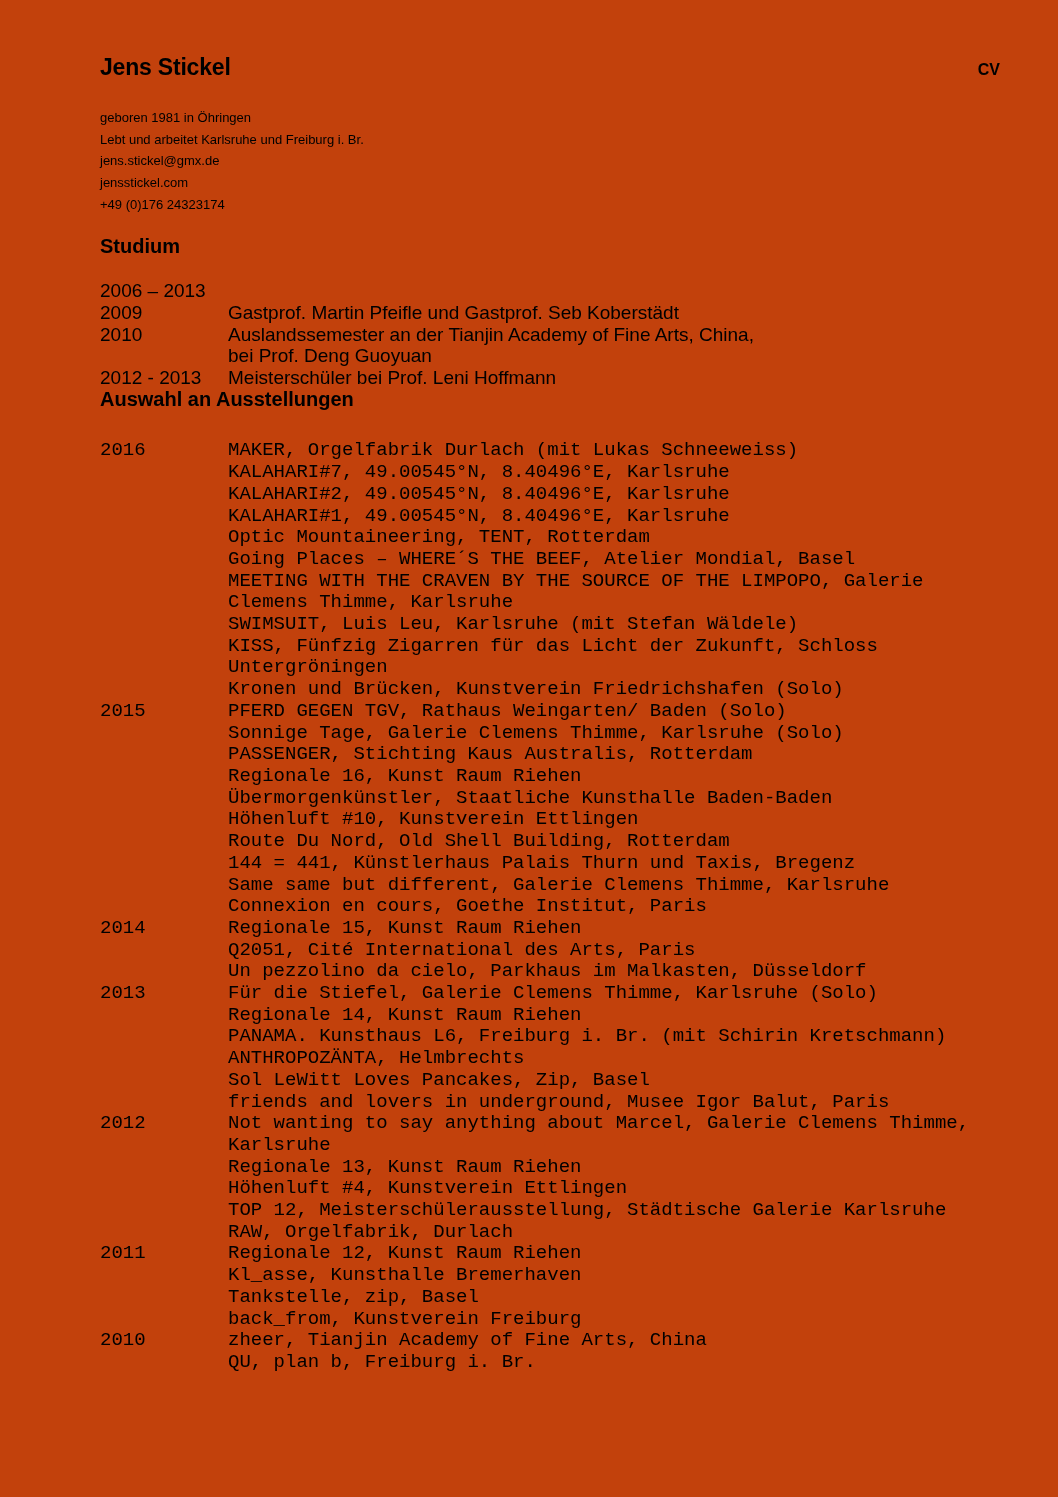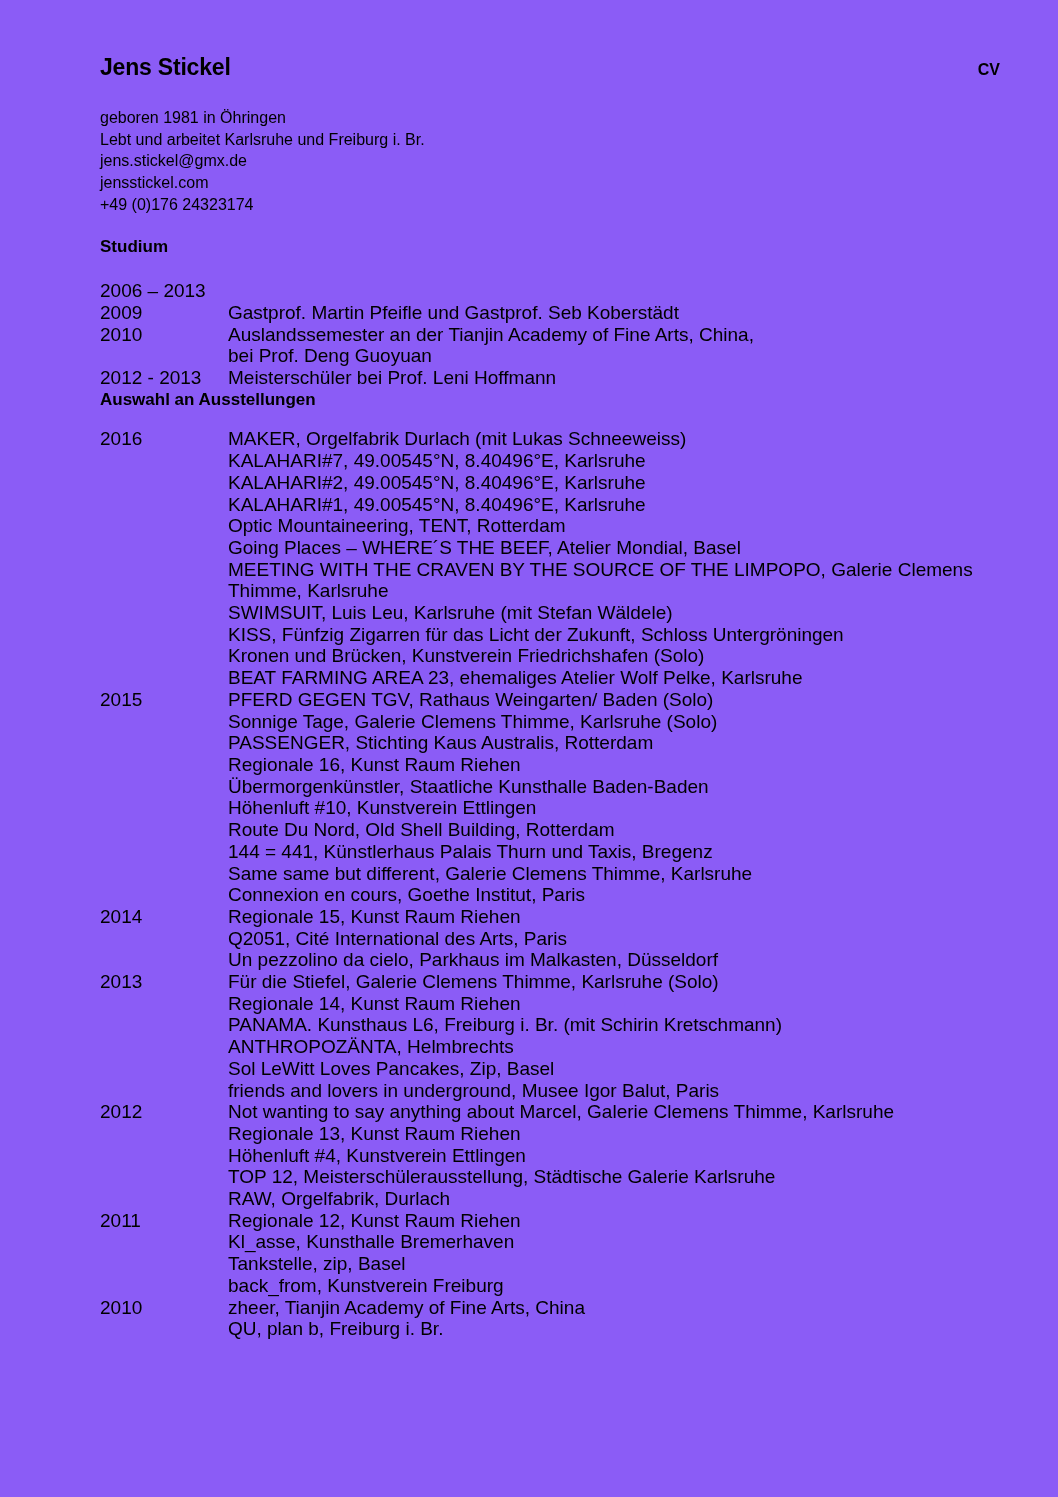--- a/index.html
+++ b/index.html
@@ -7,52 +7,52 @@
   body {
     width: 1058px;
     height: 1497px;
     font-family: "Liberation Sans", sans-serif;
     color: #000000;
     -webkit-font-smoothing: antialiased;
   }
   .page {
     width: 1058px;
     height: 1497px;
-    background: #8b5cf6;
+    background: #c2410c;
     padding: 54px 58px 0 100px;
     overflow: hidden;
   }
   .doc-header {
     display: flex;
     justify-content: space-between;
     align-items: baseline;
   }
   .artist-name {
     font-size: 23px;
     font-weight: bold;
     letter-spacing: -0.2px;
   }
   .cv-label {
     font-size: 16px;
     font-weight: bold;
   }
   .contact {
     margin-top: 26px;
-    font-size: 16px;
+    font-size: 13px;
     line-height: 21.7px;
   }
   .section-title {
-    font-size: 17px;
+    font-size: 20px;
     font-weight: bold;
     line-height: 21.7px;
   }
   .section-0 .section-title { margin-top: 20px; }
   .section-0 .rows        { margin-top: 23px; }
   .section-1 .section-title { }
-  .section-1 .rows        { margin-top: 18px; }
+  .section-1 .rows        { margin-top: 30px; font-family: Liberation Mono, monospace; }
   .row {
     display: flex;
     align-items: flex-start;
     font-size: 19px;
     line-height: 21.7px;
   }
   .period {
     flex: 0 0 128px;
     width: 128px;
   }
@@ -117,21 +117,20 @@
               <div class="entry">MAKER, Orgelfabrik Durlach (mit Lukas Schneeweiss)</div>
               <div class="entry">KALAHARI#7, 49.00545°N, 8.40496°E, Karlsruhe</div>
               <div class="entry">KALAHARI#2, 49.00545°N, 8.40496°E, Karlsruhe</div>
               <div class="entry">KALAHARI#1, 49.00545°N, 8.40496°E, Karlsruhe</div>
               <div class="entry">Optic Mountaineering, TENT, Rotterdam</div>
               <div class="entry">Going Places – WHERE´S THE BEEF, Atelier Mondial, Basel</div>
               <div class="entry">MEETING WITH THE CRAVEN BY THE SOURCE OF THE LIMPOPO, Galerie Clemens Thimme, Karlsruhe</div>
               <div class="entry">SWIMSUIT, Luis Leu, Karlsruhe (mit Stefan Wäldele)</div>
               <div class="entry">KISS, Fünfzig Zigarren für das Licht der Zukunft, Schloss Untergröningen</div>
               <div class="entry">Kronen und Brücken, Kunstverein Friedrichshafen (Solo)</div>
-              <div class="entry">BEAT FARMING AREA 23, ehemaliges Atelier Wolf Pelke, Karlsruhe</div>
             </div>
   </div>
 
   <div class="row">
     <div class="period">2015</div>
     <div class="entries">
               <div class="entry">PFERD GEGEN TGV, Rathaus Weingarten/ Baden (Solo)</div>
               <div class="entry">Sonnige Tage, Galerie Clemens Thimme, Karlsruhe (Solo)</div>
               <div class="entry">PASSENGER, Stichting Kaus Australis, Rotterdam</div>
               <div class="entry">Regionale 16, Kunst Raum Riehen</div>

